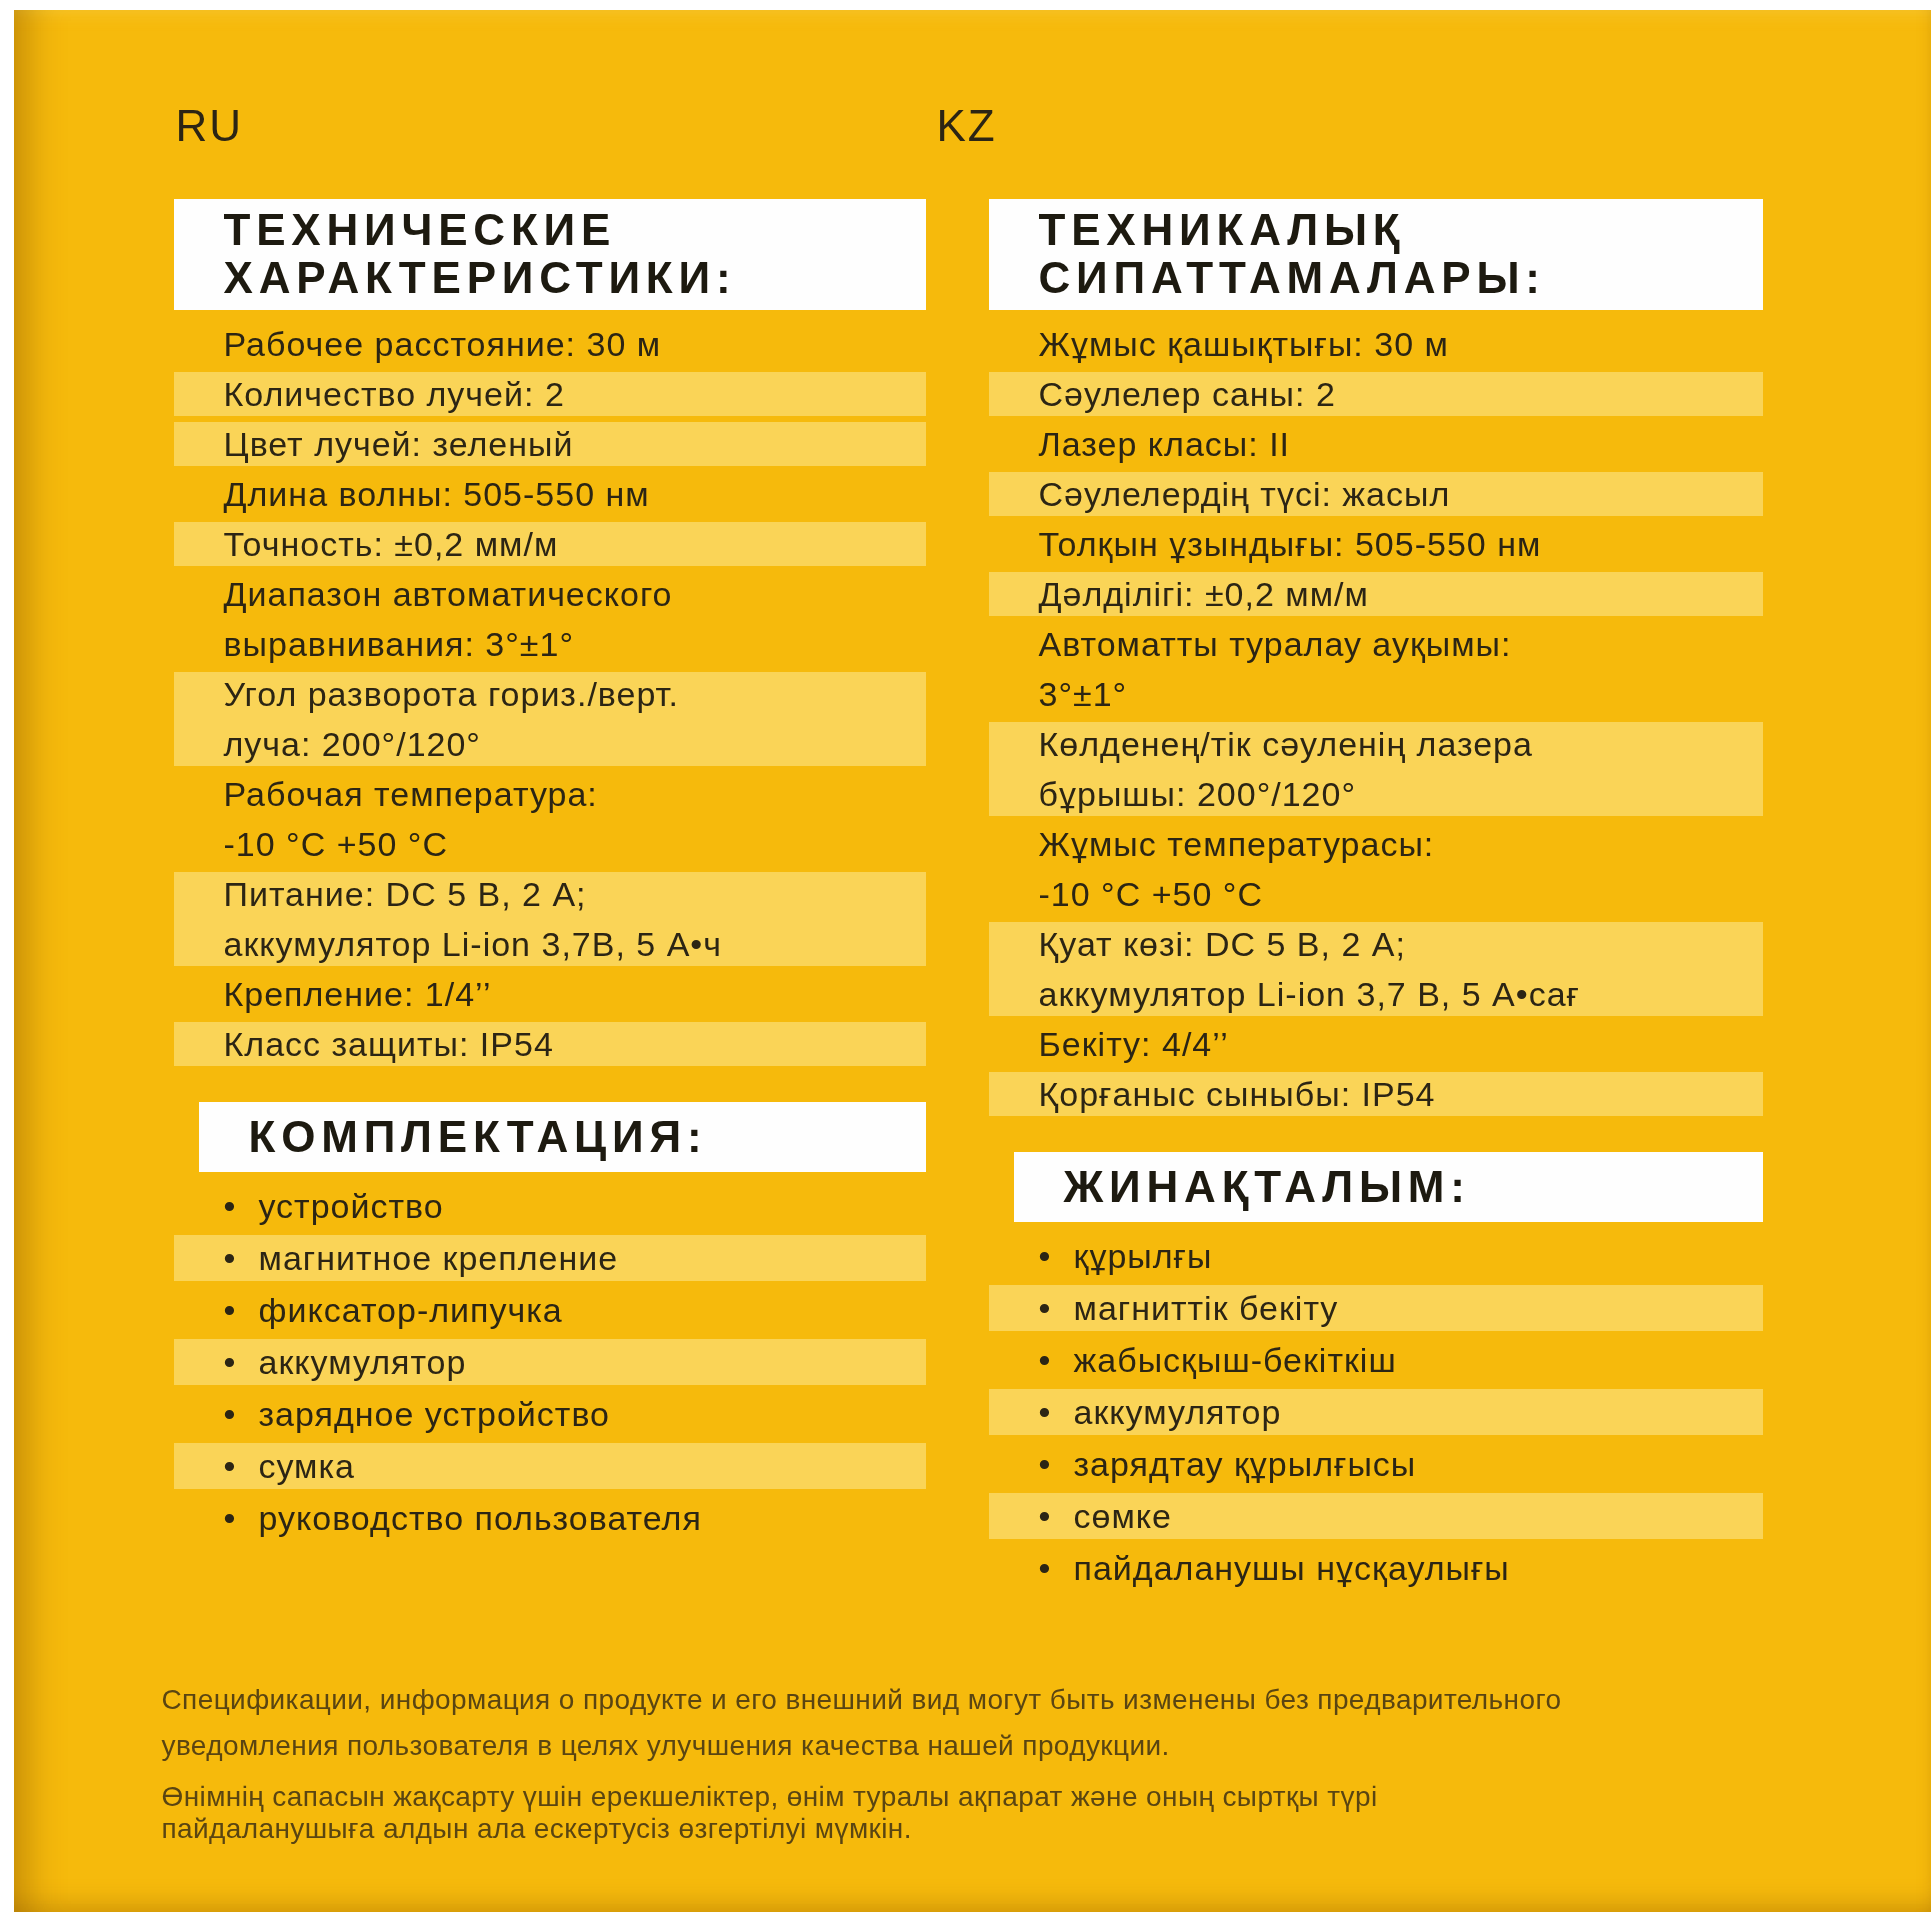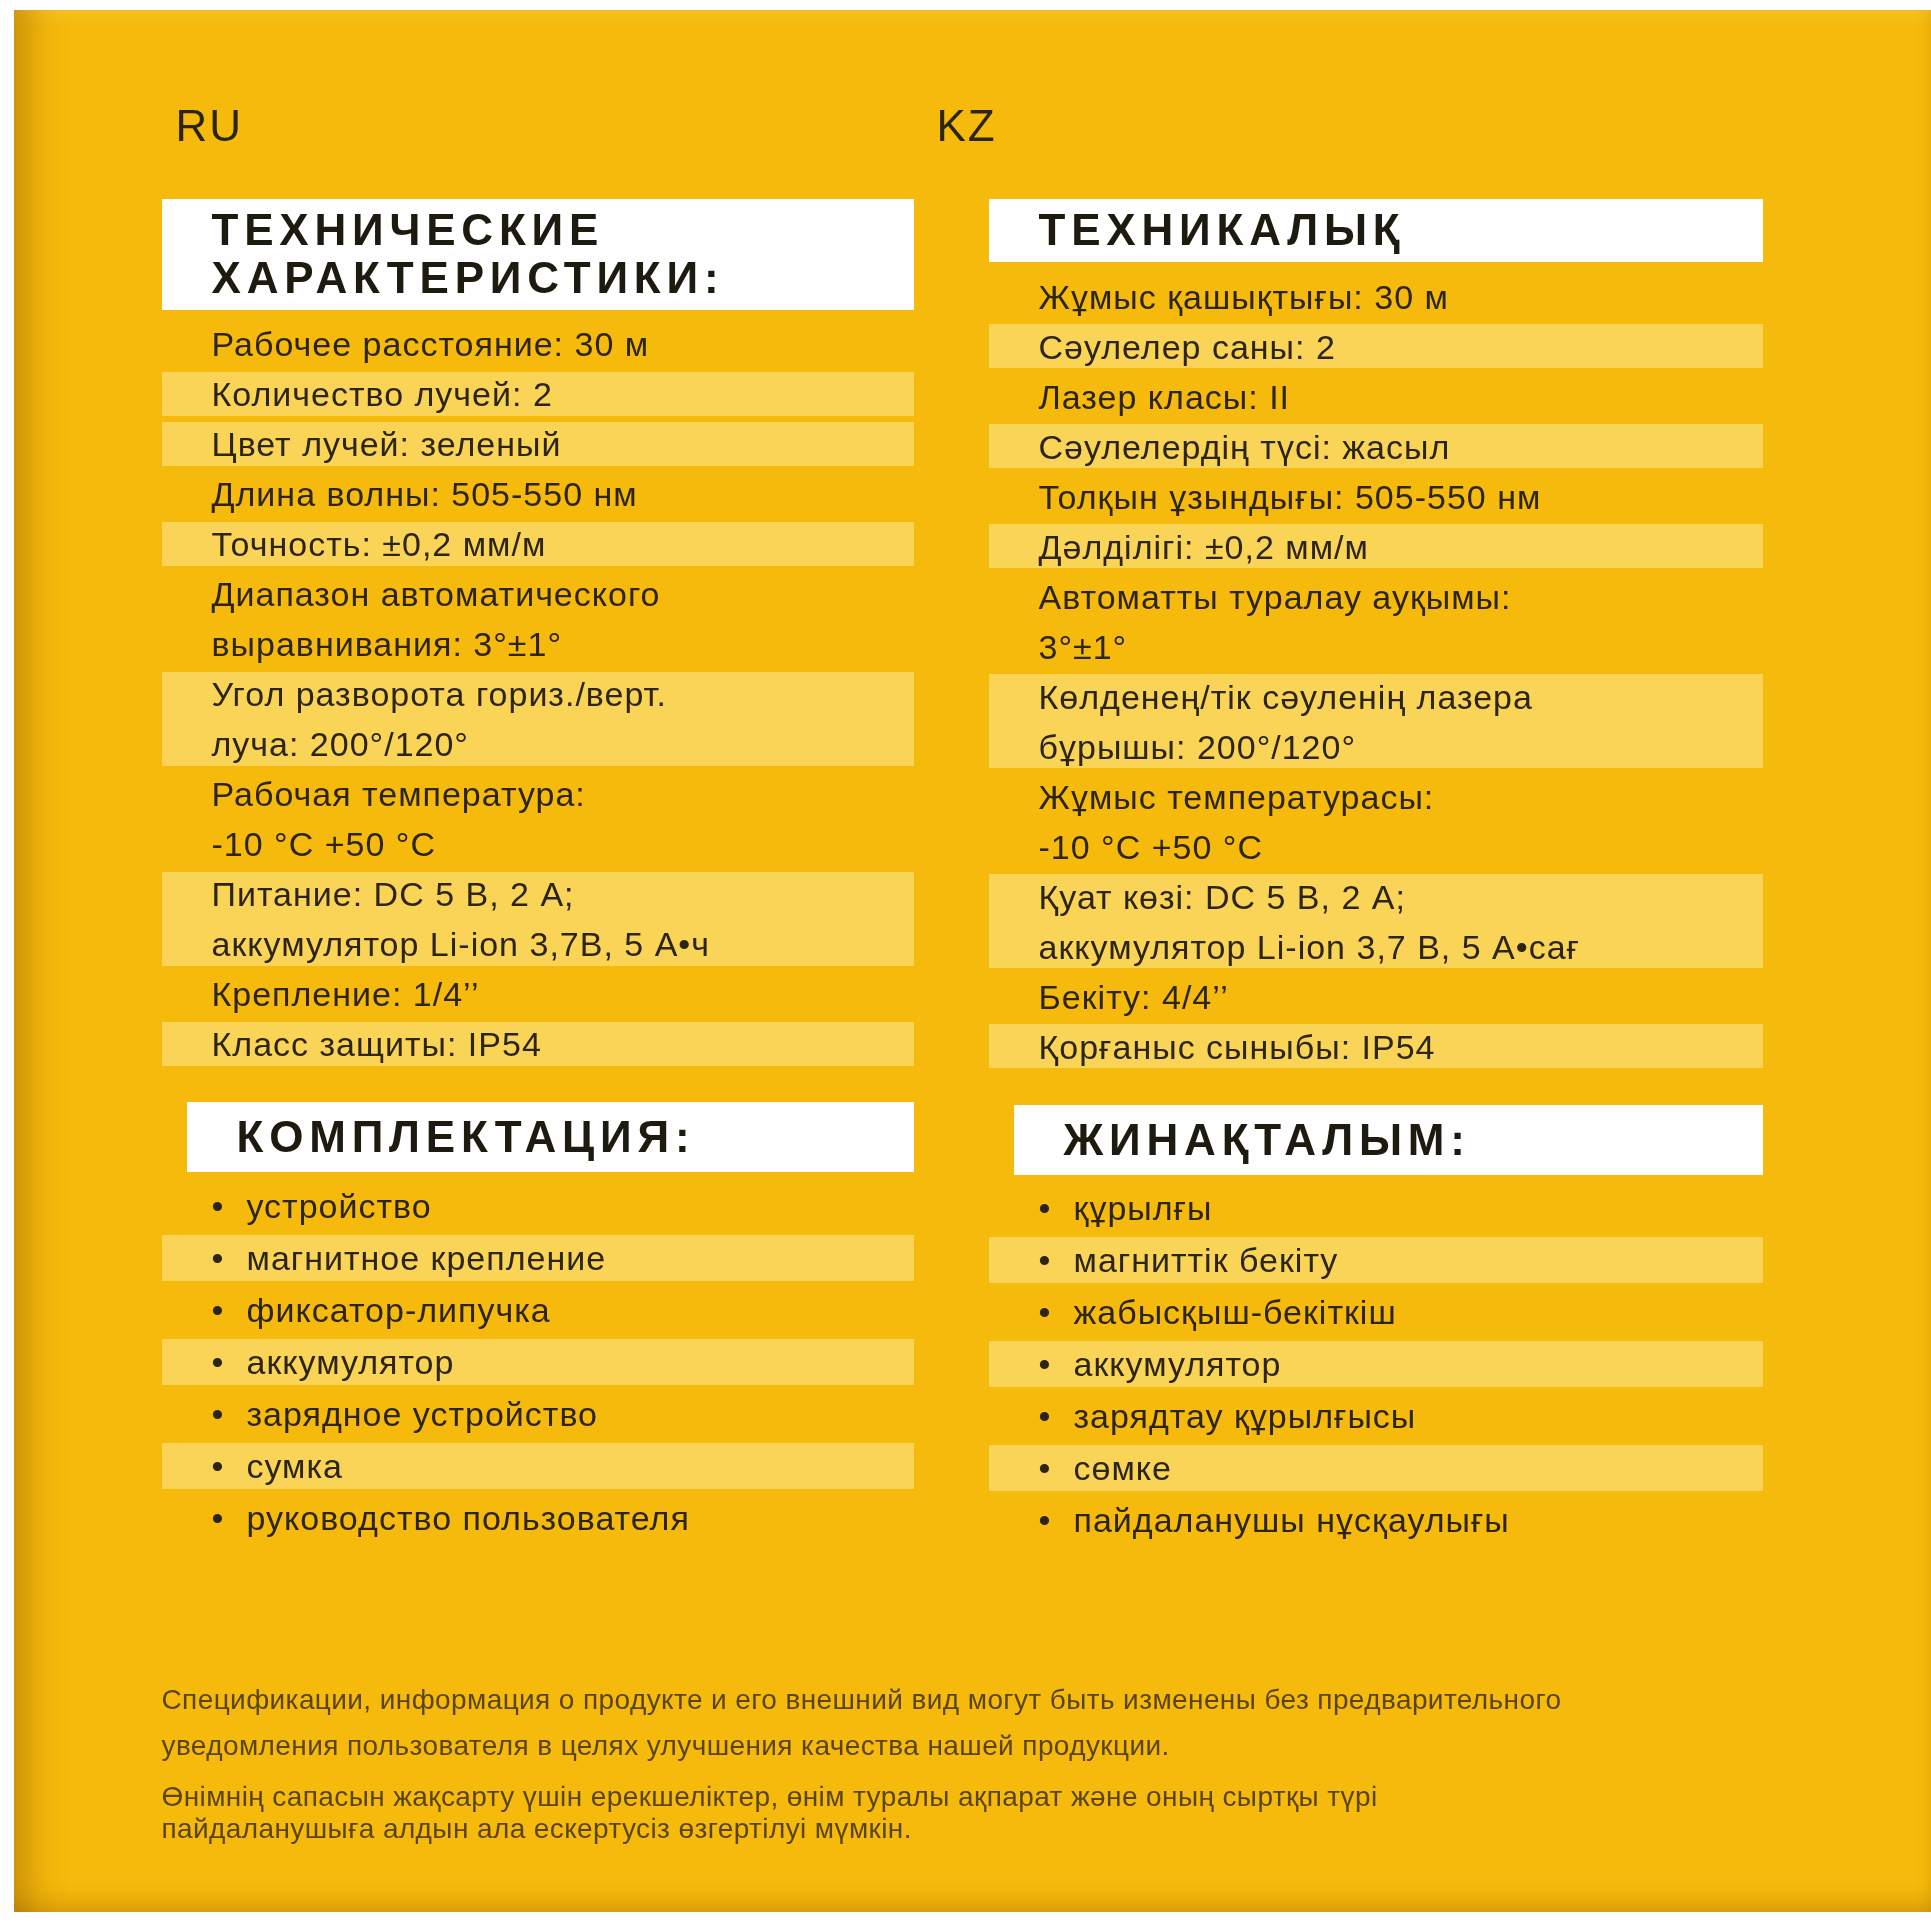--- a/index.html
+++ b/index.html
@@ -21,21 +21,21 @@
       inset -15.4px 0 15.4px -15.4px rgba(125,75,0,.18),
       inset 0 19.3px 17.4px -17.4px rgba(255,230,120,.35);
   }
   .lang-label{
     position:absolute;top:91px;font-size:44px;letter-spacing:1.9px;
     color:var(--text-dark);font-weight:400;
   }
   .lang-label.ru{left:162px;}
   .lang-label.kz{left:923px;}
   .col{position:absolute;top:189px;}
-  .col.ru{left:148px;width:752px;}
+  .col.ru{left:160px;width:752px;}
   .col.kz{left:975px;width:774px;}
   .band{
     background:var(--band-white);
     color:#1d1a10;font-weight:bold;font-size:44px;letter-spacing:5.8px;
     padding-left:50px;
   }
   .band.two-line{padding-top:7.7px;padding-bottom:7.7px;line-height:44px;margin-bottom:9.7px;}
   .band.two-line .band-line{padding:1.9px 0;}
   .band.one-line{line-height:70px;margin-top:33px;margin-bottom:7.7px;white-space:nowrap;margin-left:25px;}
   .row{
@@ -132,20 +132,21 @@
           </div>
         <div class="row bullet">
             <div class="line">руководство пользователя</div>
           </div>
       </div>
     </section>
 
     <section class="col kz">
       <header class="band two-line">
         <div class="band-line">ТЕХНИКАЛЫҚ</div>
+        <div class="band-line">СИПАТТАМАЛАРЫ:</div>
       </header>
       <div class="rows">
         <div class="row">
             <div class="line">Жұмыс қашықтығы: 30 м</div>
           </div>
         <div class="row striped">
             <div class="line">Сәулелер саны: 2</div>
           </div>
         <div class="row">
             <div class="line">Лазер класы: II</div>

